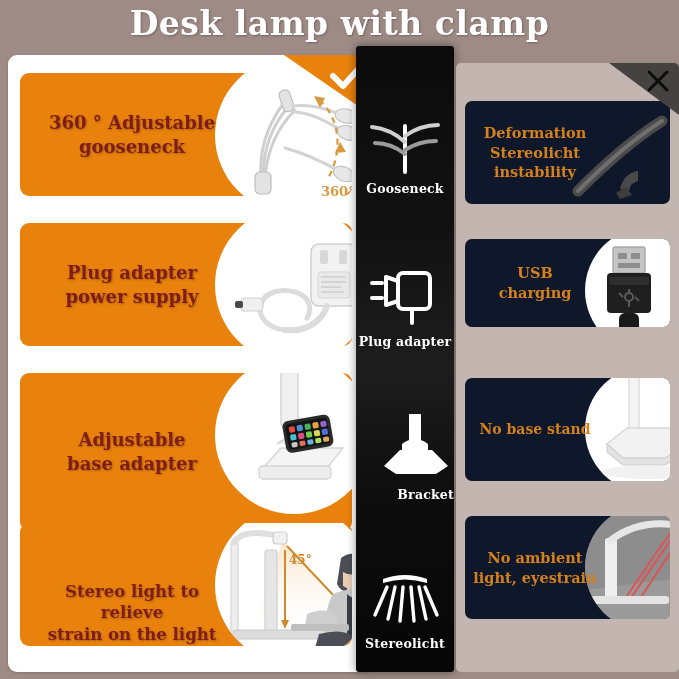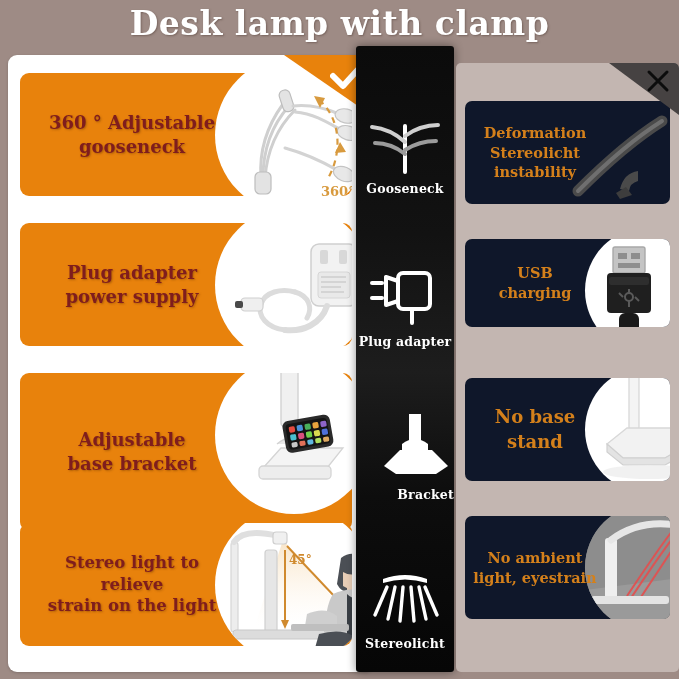--- a/index.html
+++ b/index.html
@@ -45,21 +45,21 @@
     background:#e8820c;border-radius:9px;overflow:hidden;
   }
   .ocard .label{
     position:absolute;left:14px;top:0;width:196px;height:100%;
     display:flex;flex-direction:column;align-items:center;justify-content:center;
     text-align:center;color:#7f1d1d;
     font-family:"DejaVu Serif", serif;font-weight:bold;
     font-size:18px;line-height:1.32;
     text-shadow:1px 1px 2px rgba(120,62,0,.5);
   }
-  .ocard .label.small{font-size:16.5px;}
+  .ocard .label.small{font-size:16.5px;justify-content:flex-end;}
   .bubble{
     position:absolute;border-radius:50%;background:#ffffff;
     overflow:hidden;
   }
 
   
   .center-col{
     position:absolute;left:356px;top:46px;width:98px;height:626px;
     background:linear-gradient(180deg,#0b0b0b 0%,#121212 30%,#1d1d1d 52%,#0d0d0d 72%,#060606 100%);
     border-radius:3px;
@@ -95,21 +95,21 @@
     position:absolute;left:9px;width:205px;
     background:#0f172a;border-radius:7px;overflow:hidden;
   }
   .gcard .label{
     position:absolute;left:6px;top:0;width:128px;height:100%;
     display:flex;flex-direction:column;align-items:center;justify-content:center;
     text-align:center;color:#d4801b;
     font-family:"DejaVu Serif", serif;font-weight:bold;
     font-size:14.5px;line-height:1.35;
   }
-  .gcard .label.one{font-size:18px;}
+  .gcard .label.one{font-size:14px;}
   .gbubble{position:absolute;border-radius:50%;background:#ffffff;overflow:hidden;}
   .plain-gfx{position:absolute;overflow:hidden;}
 
   svg{display:block;}
 </style>
 </head>
 <body>
 
 <div class="stage">
 
@@ -207,21 +207,21 @@
               <rect x="84" y="84" width="6" height="5" rx="1.6" fill="#e0715a"></rect>
               <rect x="92" y="84" width="6" height="5" rx="1.6" fill="#60b8e0"></rect>
               <rect x="100" y="84" width="6" height="5" rx="1.6" fill="#b0e060"></rect>
               <rect x="108" y="84" width="6" height="5" rx="1.6" fill="#e0a860"></rect>
             </g>
           </g>
         </svg>
       </div>
       <div class="label">
         <span>Adjustable</span>
-        <span>base bracket</span>
+        <span>base adapter</span>
       </div>
     </div>
 
     <div class="ocard" style="top:468px;height:123px;">
       <div class="bubble" style="left:195px;top:-17px;width:158px;height:158px;">
         <svg width="158" height="158" viewBox="0 0 158 158">
           <defs>
             <linearGradient id="beam" x1="0" y1="0" x2="0" y2="1">
               <stop offset="0" stop-color="#f8e3c4" stop-opacity=".95"></stop>
               <stop offset="1" stop-color="#ffffff" stop-opacity=".25"></stop>

